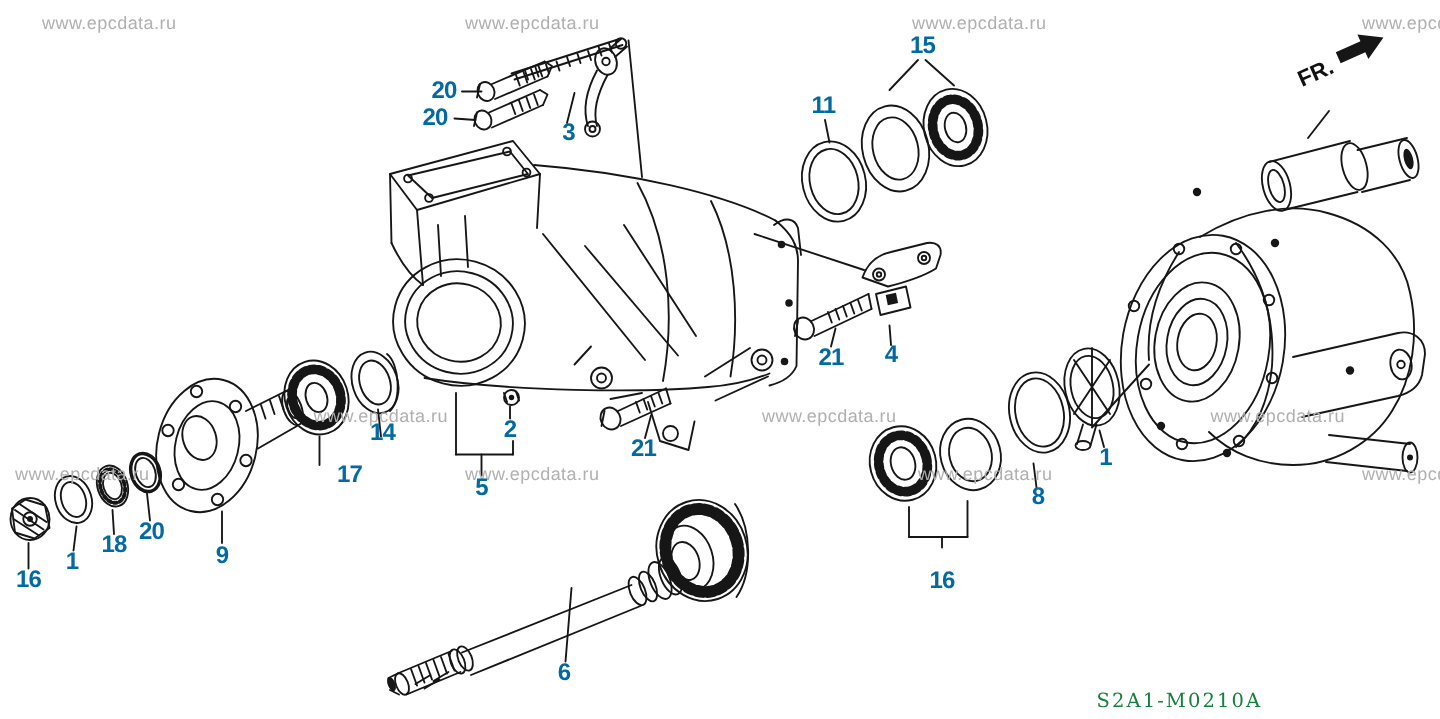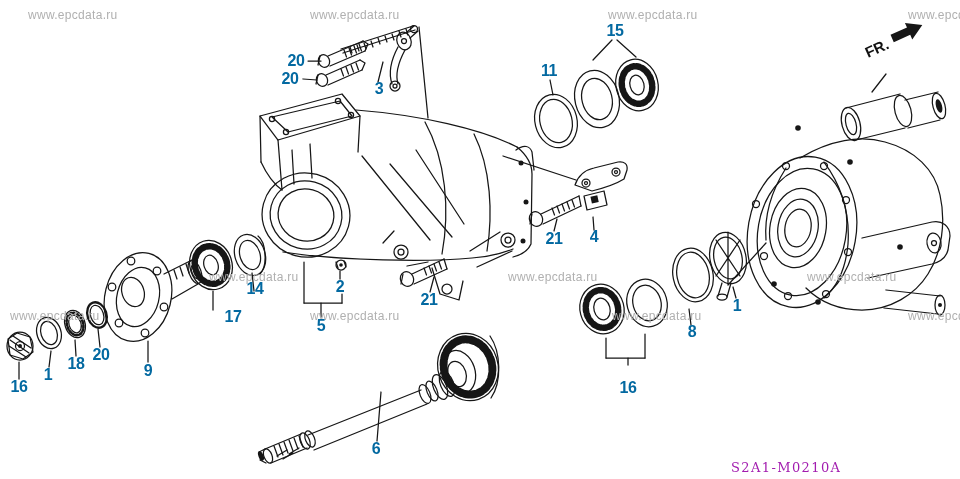--- a/index.html
+++ b/index.html
@@ -17,21 +17,21 @@
   .thick{stroke-width:2.3;}
   .watermark{
     position:absolute;color:#b0b0b0;font-size:12px;letter-spacing:.3px;
     white-space:nowrap;
   }
   .part-label{
     position:absolute;transform:translate(-50%,-50%);
     font-weight:700;font-size:16px;color:#0369a1;letter-spacing:-.5px;white-space:nowrap;
   }
   .code{
-    position:absolute;left:731px;top:460px;color:#a21caf;
+    position:absolute;left:731px;top:460px;color:#15803d;
     font-family:"DejaVu Serif",serif;font-size:13px;letter-spacing:1.4px;white-space:nowrap;
   }
   .fr-text{font-size:15px;font-weight:700;fill:#111;font-family:"Liberation Sans",sans-serif;}
 </style>
 </head>
 <body>
 
 <div class="stage">
 
   <svg class="art" width="960" height="479" viewBox="0 0 960 479">

